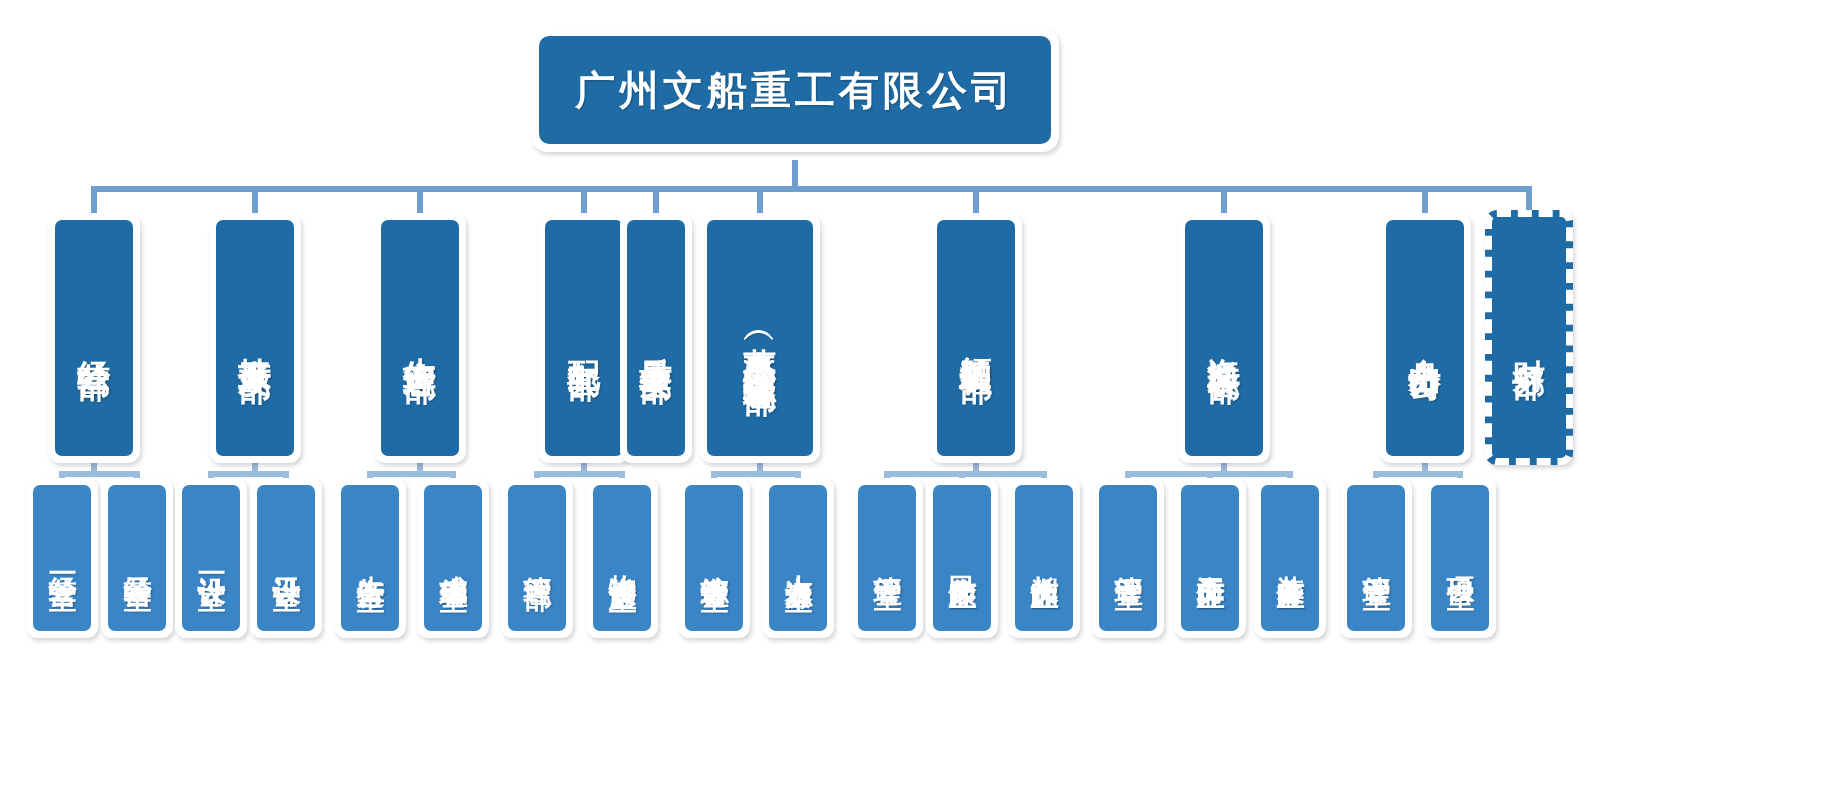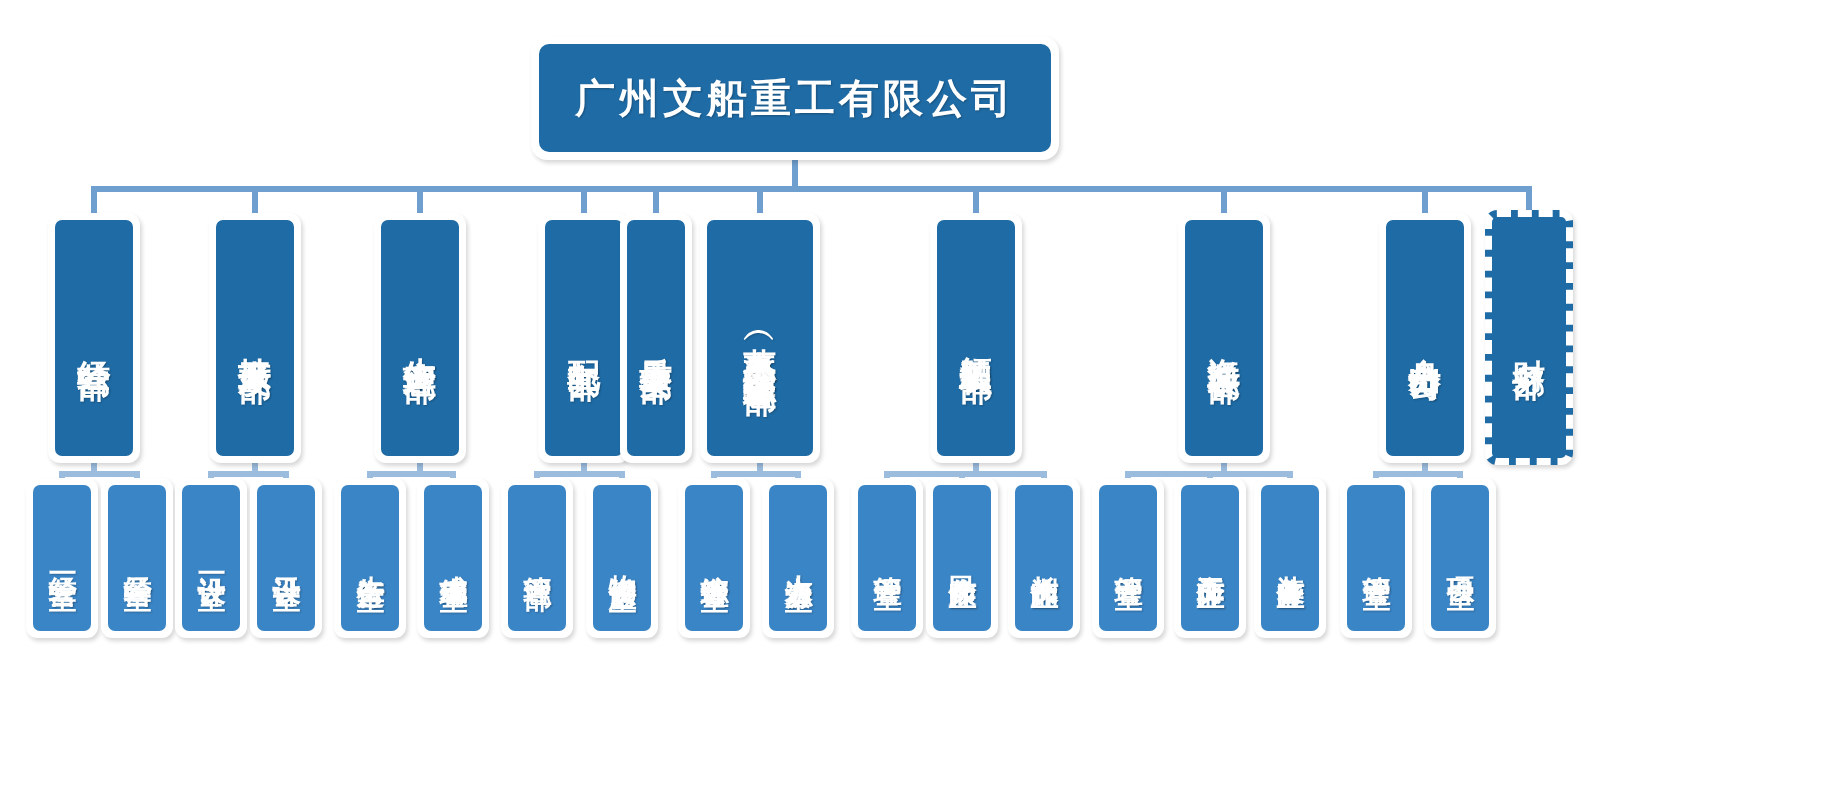--- a/index.html
+++ b/index.html
@@ -96,21 +96,21 @@
     text-orientation:upright;
     text-shadow:1px 1px 2px rgba(0,0,0,0.22);
     line-height:1.02;
     padding:5px 0;
   }
 </style>
 </head>
 <body>
 
 <div id="chart-root">
-    <div class="node root" style="left: 531px; top: 36px; width: 528px; height: 124px;">
+    <div class="node root" style="left: 531px; top: 28px; width: 528px; height: 124px;">
       <div class="fill">广州文船重工有限公司</div>
     </div>
     <div class="line v" style="left: 792px; top: 160px; width: 6px; height: 26px;"></div>
     <div class="line h" style="left: 91px; top: 186px; width: 1441px; height: 6px;"></div>
     <div class="line v" style="left: 91px; top: 186px; width: 6px; height: 27px;"></div>
     <div class="node dept" style="left: 48px; top: 213px; width: 92px; height: 250px;">
       <div class="fill">经营部</div>
     </div>
     <div class="line v" style="left: 252px; top: 186px; width: 6px; height: 27px;"></div>
     <div class="node dept" style="left: 209px; top: 213px; width: 92px; height: 250px;">

